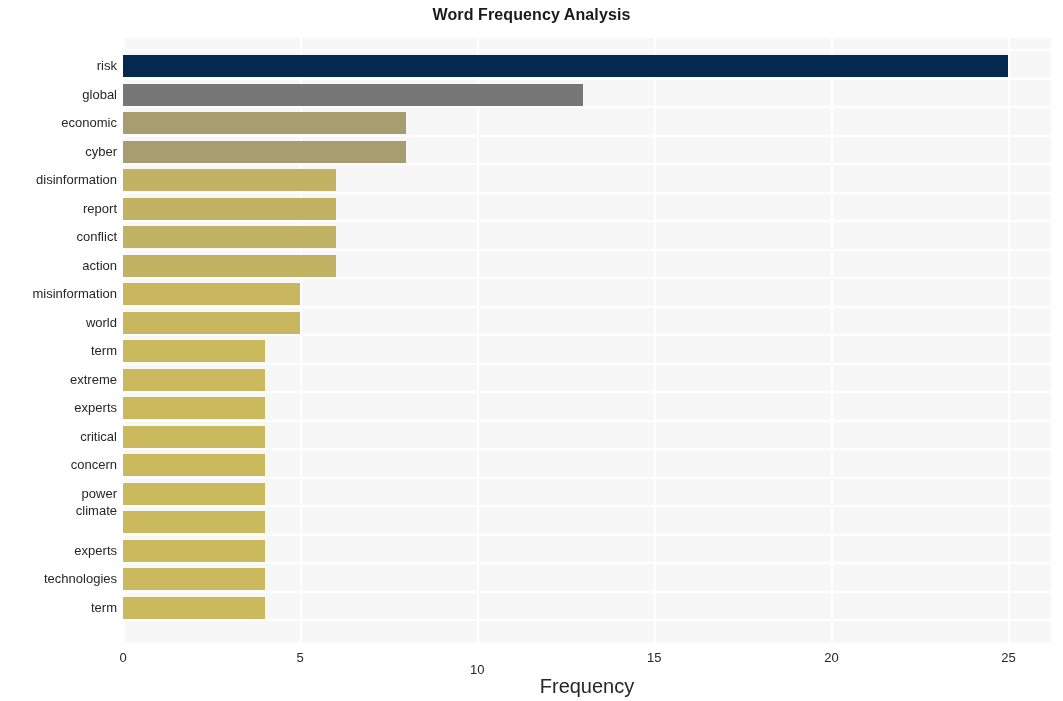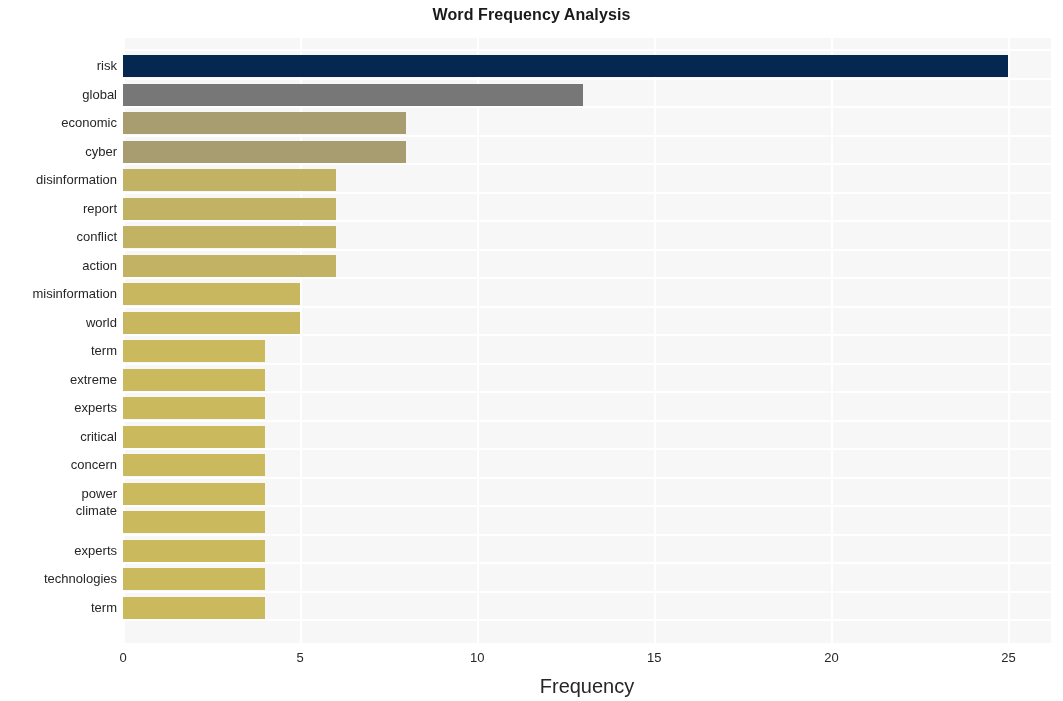--- a/index.html
+++ b/index.html
@@ -189,21 +189,21 @@
       <div class="y-tick-label" style="top: 448.5px;">power</div>
       <div class="y-tick-label" style="top: 466px;">climate</div>
       <div class="y-tick-label" style="top: 505.5px;">experts</div>
       <div class="y-tick-label" style="top: 534px;">technologies</div>
       <div class="y-tick-label" style="top: 562.5px;">term</div>
     </div>
 
   <div id="x-axis-labels">
       <div class="x-tick-label" style="left: 123px;">0</div>
       <div class="x-tick-label" style="left: 300.099px;">5</div>
-      <div class="x-tick-label" style="left: 477.198px;">10</div>
+      <div class="x-tick-label" style="left: 477.198px; margin-top: 12px;">10</div>
       <div class="x-tick-label" style="left: 654.298px;">15</div>
       <div class="x-tick-label" style="left: 831.397px;">20</div>
       <div class="x-tick-label" style="left: 1008.5px;">25</div>
     </div>
 
   <div id="x-axis-title">Frequency</div>
 
 </div>
 
 </body></html>

